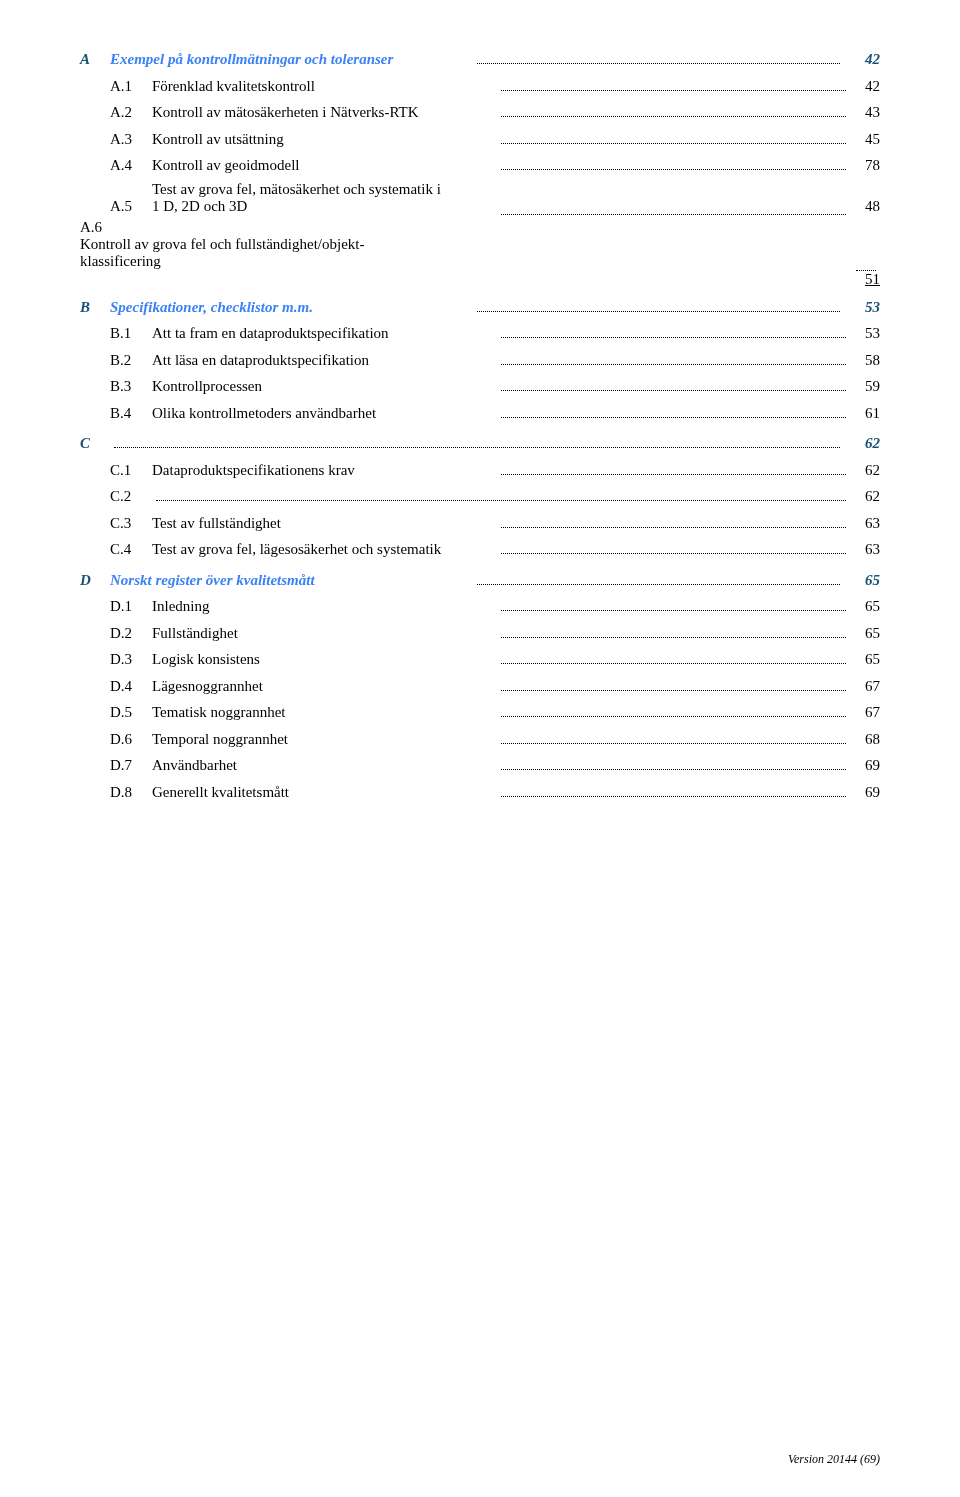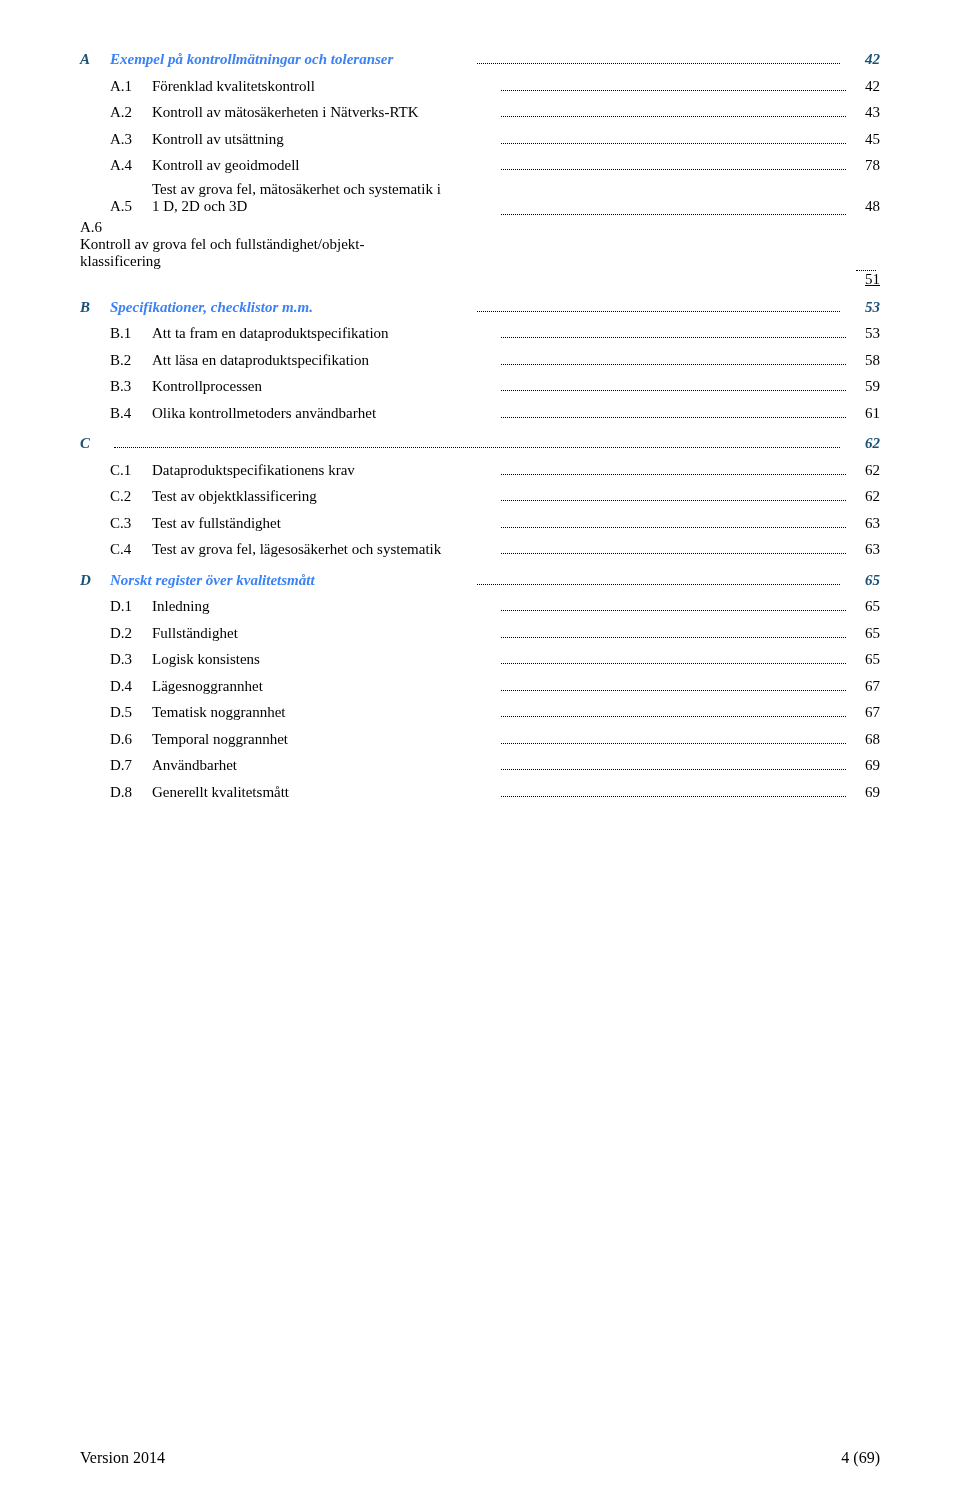--- a/index.html
+++ b/index.html
@@ -102,23 +102,24 @@
       margin-bottom: 4px;
       padding-left: 0px;
     }
 
     .footer {
       position: absolute;
       bottom: 30px;
       left: 80px;
       right: 80px;
       display: flex;
-      justify-content: space-between;
+      justify-content: flex-end;
       align-items: center;
-      font-size: 16px;
+      font-size: 12px;
+      font-style: italic;
     }
   </style>
 </head>
 <body>
 
 <div class="page">
 
   <div class="toc-section">
     <div class="section-header toc-entry">
       <span class="toc-letter">A</span>
@@ -234,21 +235,20 @@
       <span class="toc-letter-plain"></span>
       <span class="toc-number">C.1</span>
       <span class="toc-title">Dataproduktspecifikationens krav</span>
       <span class="toc-dots"></span>
       <span class="toc-page">62</span>
     </div>
 
     <div class="sub-entry toc-entry">
       <span class="toc-letter-plain"></span>
       <span class="toc-number">C.2</span>
-      <span class="toc-title">Test av objektklassificering</span>
       <span class="toc-dots"></span>
       <span class="toc-page">62</span>
     </div>
 
     <div class="sub-entry toc-entry">
       <span class="toc-letter-plain"></span>
       <span class="toc-number">C.3</span>
       <span class="toc-title">Test av fullständighet</span>
       <span class="toc-dots"></span>
       <span class="toc-page">63</span>

